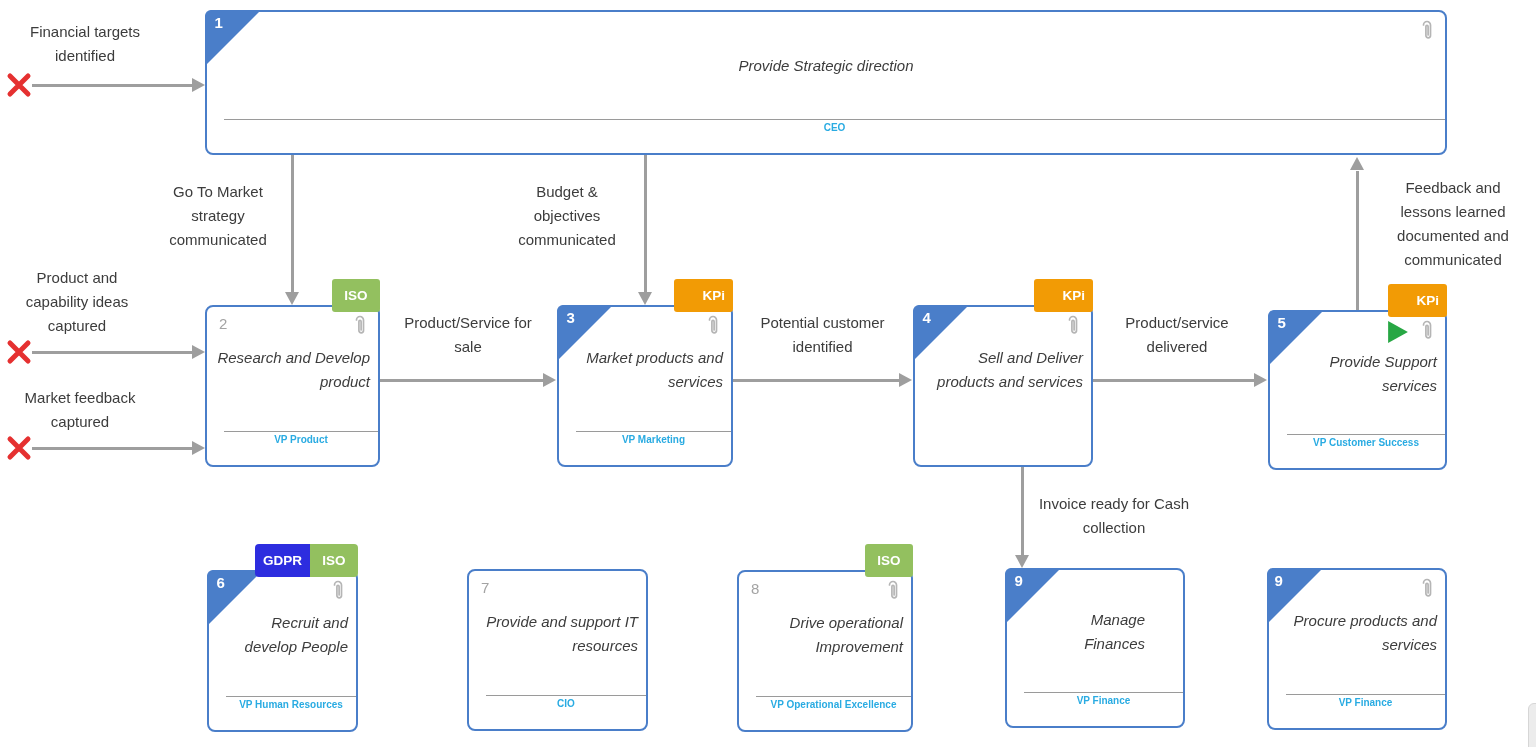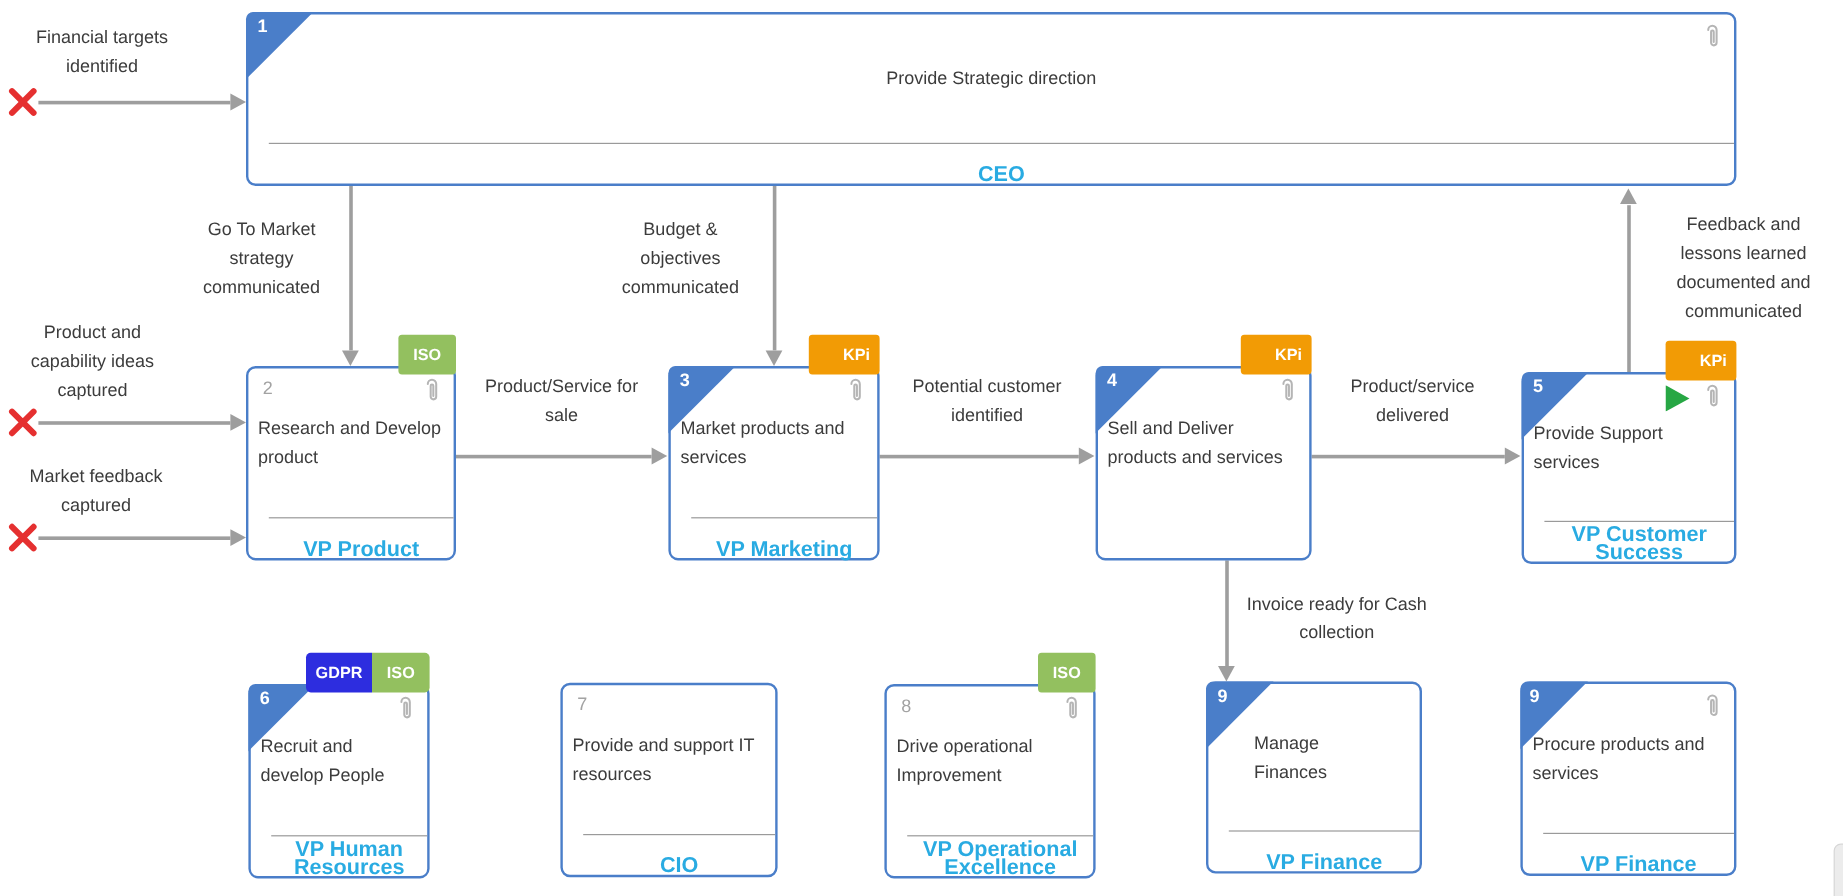--- a/index.html
+++ b/index.html
@@ -3,25 +3,25 @@
 <meta charset="utf-8">
 <style>
   html,body{margin:0;padding:0;background:#fff;}
   .canvas{position:relative;width:1536px;height:747px;background:#ffffff;overflow:hidden;
           font-family:"Liberation Sans",sans-serif;color:#3c3c3c;}
 
   
   .pbox{position:absolute;background:#fff;border:2.5px solid #4A7EC9;border-radius:8px;
         box-sizing:border-box;}
   .pbox .body{position:absolute;left:0;right:0;top:0;bottom:33px;display:flex;
-        align-items:center;justify-content:center;text-align:left;padding:0 8px;}
+        align-items:center;justify-content:center;text-align:right;padding:0 8px;font-style:italic;}
   .pbox .title{font-size:15px;line-height:24px;color:#3c3c3c;}
   .pbox .footer{position:absolute;left:17px;right:0;bottom:0;height:33px;border-top:1px solid #9a9a9a;
-        display:flex;align-items:flex-end;justify-content:center;text-align:center;
-        color:#29ABE2;font-weight:bold;font-size:18px;line-height:15px;overflow:visible;}
+        display:flex;align-items:flex-start;justify-content:center;text-align:center;
+        color:#29ABE2;font-weight:bold;font-size:10px;line-height:15px;overflow:visible;}
   .corner{position:absolute;top:-2.5px;left:-2.5px;width:57px;height:57px;background:#4A7EC9;
         clip-path:polygon(0 0,100% 0,0 100%);border-top-left-radius:6px;}
   .corner .num{position:absolute;top:4px;left:10px;color:#fff;font-weight:bold;font-size:15px;}
   .gray-num{position:absolute;top:8px;left:12px;color:#A3A3A3;font-size:15px;}
   .clip{position:absolute;top:5px;right:7px;z-index:3;line-height:0;}
   .play{position:absolute;top:9px;right:36px;z-index:3;line-height:0;}
 
   
   .badge{position:absolute;top:-28px;height:33px;line-height:33px;min-width:48px;padding:0 8px;
         box-sizing:border-box;text-align:center;color:#fff;font-weight:bold;font-size:13.5px;

